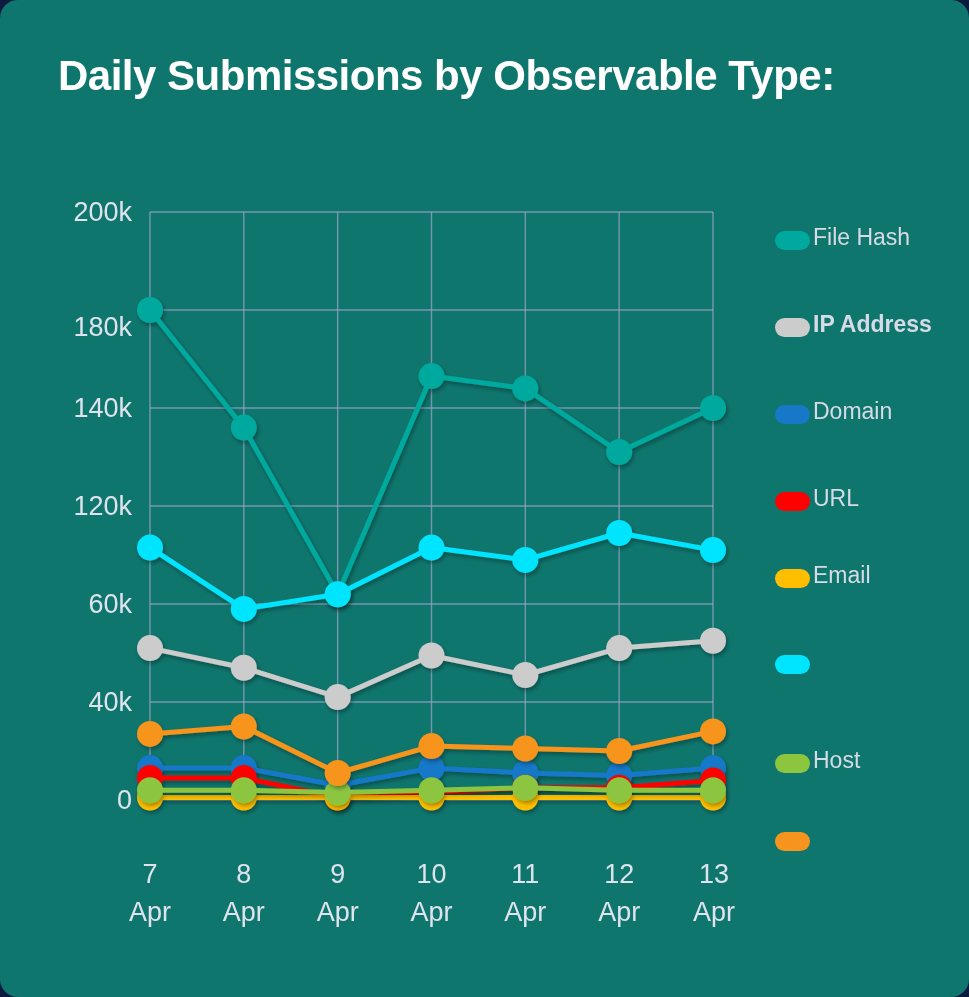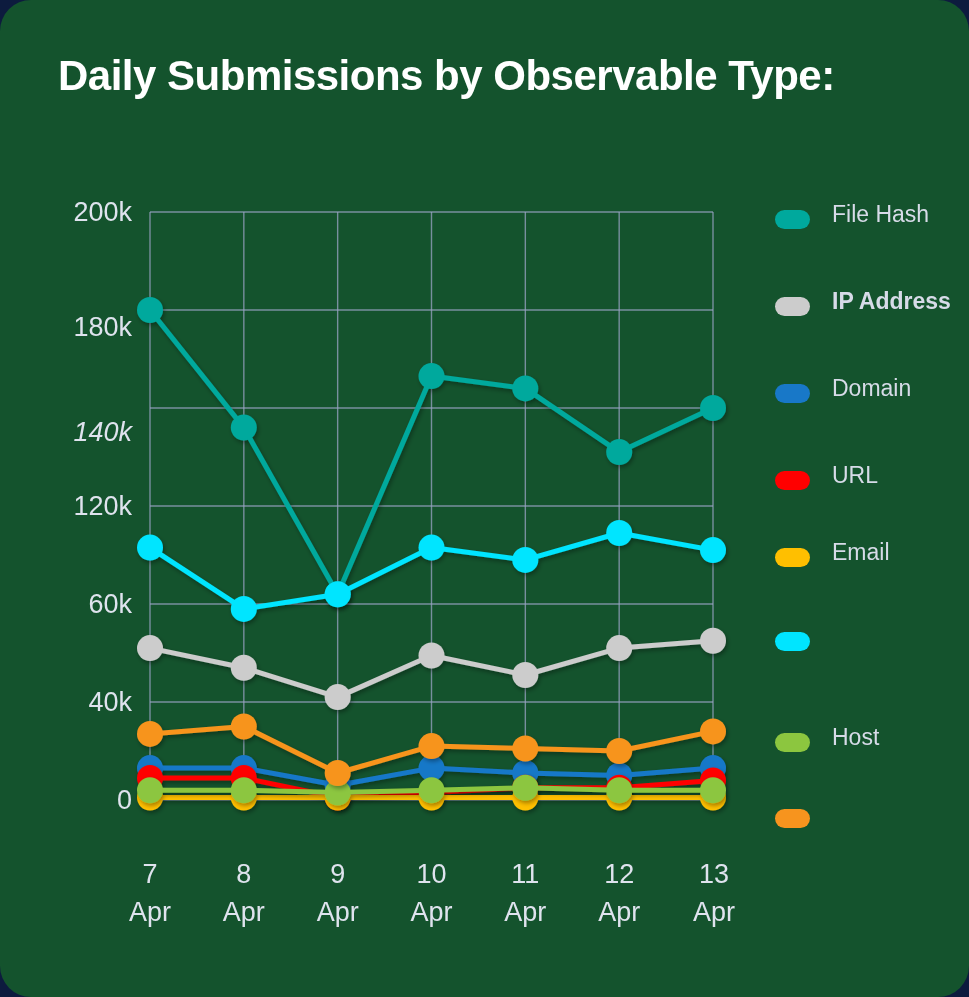--- a/index.html
+++ b/index.html
@@ -5,22 +5,22 @@
 <style>
   html,body{margin:0;padding:0;}
   body{
     width:969px;height:997px;
     background:#0d1b3e;
     font-family:"Liberation Sans", sans-serif;
     overflow:hidden;
   }
   #app{
     position:absolute;inset:0;
-    background:#14532d;
-    border-radius:31px;
+    background:#0f766e;
+    border-radius:18px;
     overflow:hidden;
   }
   #chart-title{
     position:absolute;
     left:58px; top:52px;
     width:860px;
     color:#ffffff;
     font-size:42px;
     font-weight:bold;
     letter-spacing:-0.5px;
@@ -69,23 +69,24 @@
   
   #legend{
     position:absolute;
     left:775px; top:186px;
     width:190px;
   }
   .legend-item{
     position:absolute;
     left:0;
     display:flex;
-    align-items:flex-end;
-    gap:22px;
+    align-items:center;
+    gap:3px;
     cursor:default;
+    margin-top:23px;
   }
   .legend-swatch{
     flex:0 0 auto;
     width:35px;height:19px;
     border-radius:10px;
     margin-top:6px;
   }
   .legend-label{
     color:#d7dbe8;
     font-size:23px;
@@ -203,21 +204,21 @@
           <circle cx="525.3" cy="748.5" r="13" fill="#f7941e"></circle>
           <circle cx="619.2" cy="751.0" r="13" fill="#f7941e"></circle>
           <circle cx="713.0" cy="731.4" r="13" fill="#f7941e"></circle>
         </g>
       </svg>
   </div>
 
   <div id="y-axis">
       <div class="y-tick" style="top: 212px;">200k</div>
       <div class="y-tick" style="top: 327px;">180k</div>
-      <div class="y-tick" style="top: 432px; font-style: italic;">140k</div>
+      <div class="y-tick" style="top: 408px;">140k</div>
       <div class="y-tick" style="top: 506px;">120k</div>
       <div class="y-tick" style="top: 604px;">60k</div>
       <div class="y-tick" style="top: 702px;">40k</div>
       <div class="y-tick" style="top: 800px;">0</div>
     </div>
 
   <div id="x-axis">
       <div class="x-tick" style="left: 150px; top: 0px;">
         <span class="d">7</span>
         <span class="m">Apr</span>

